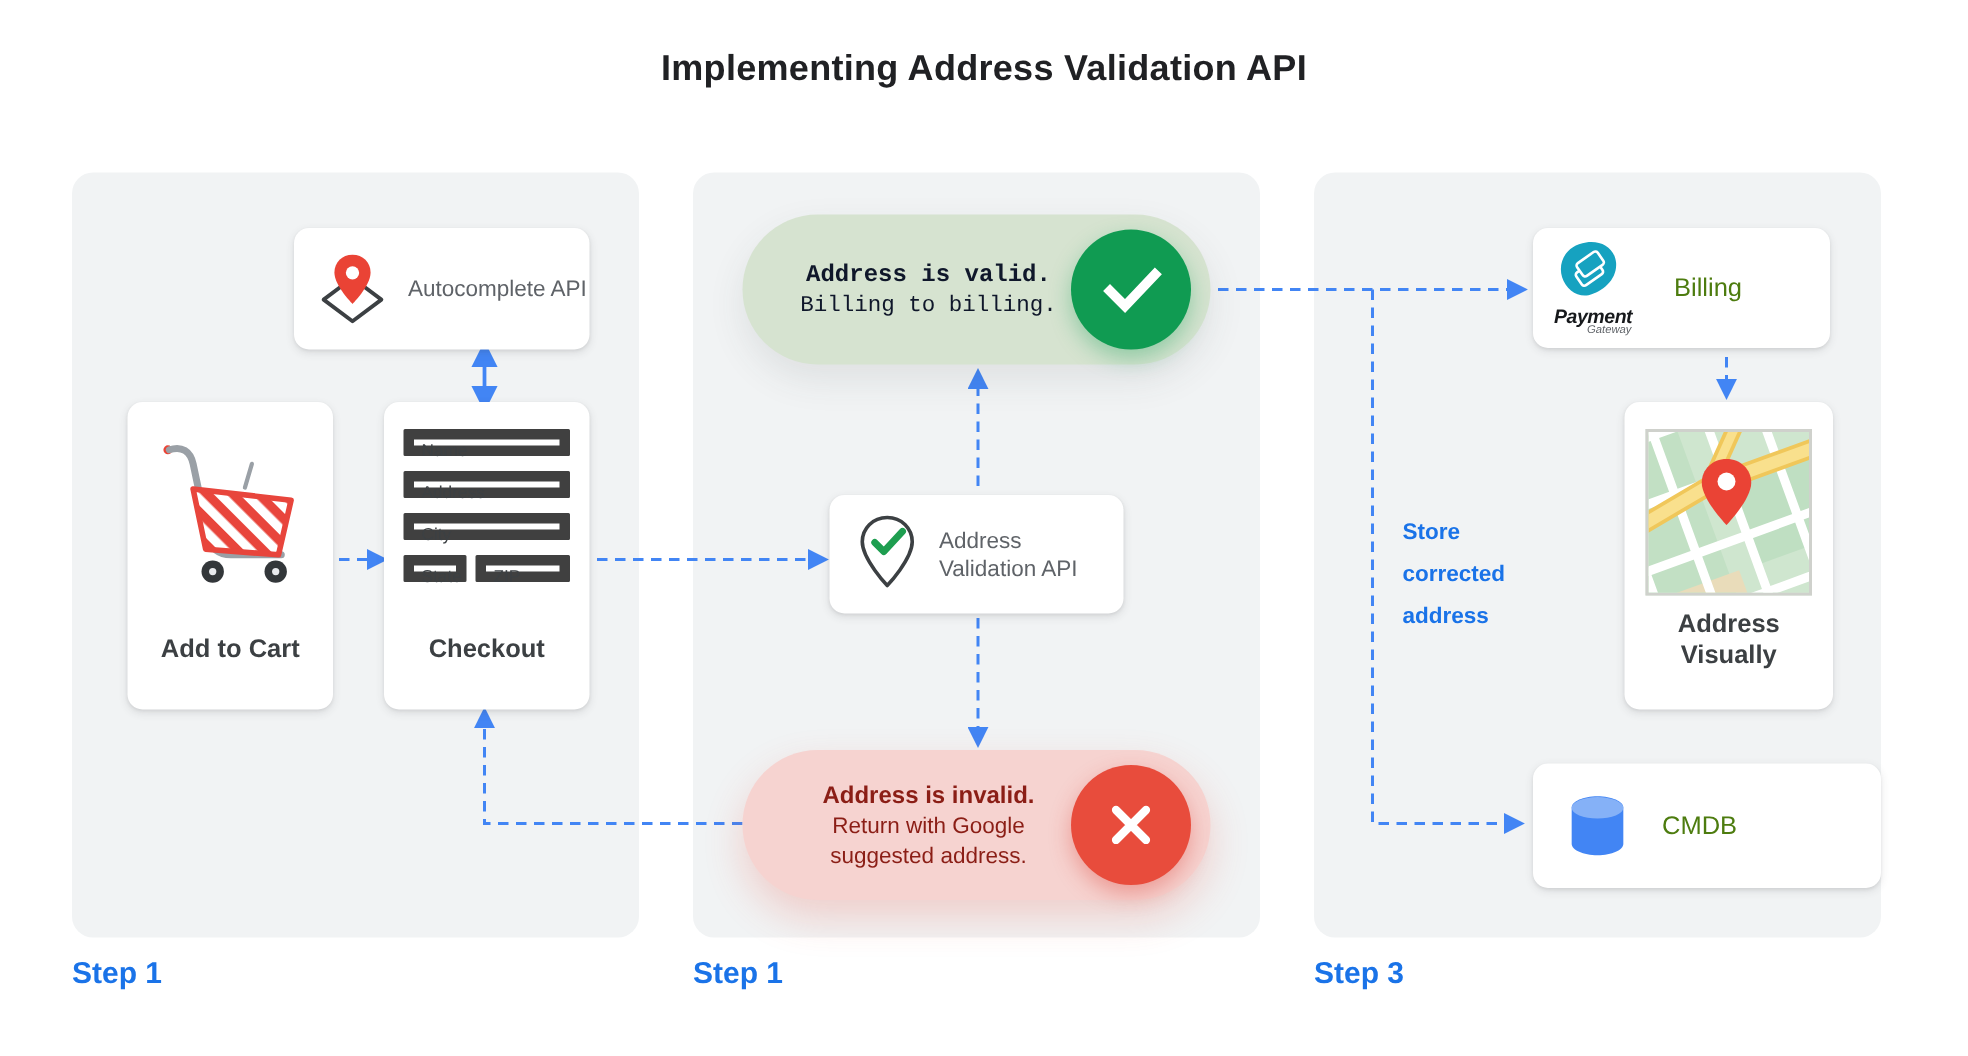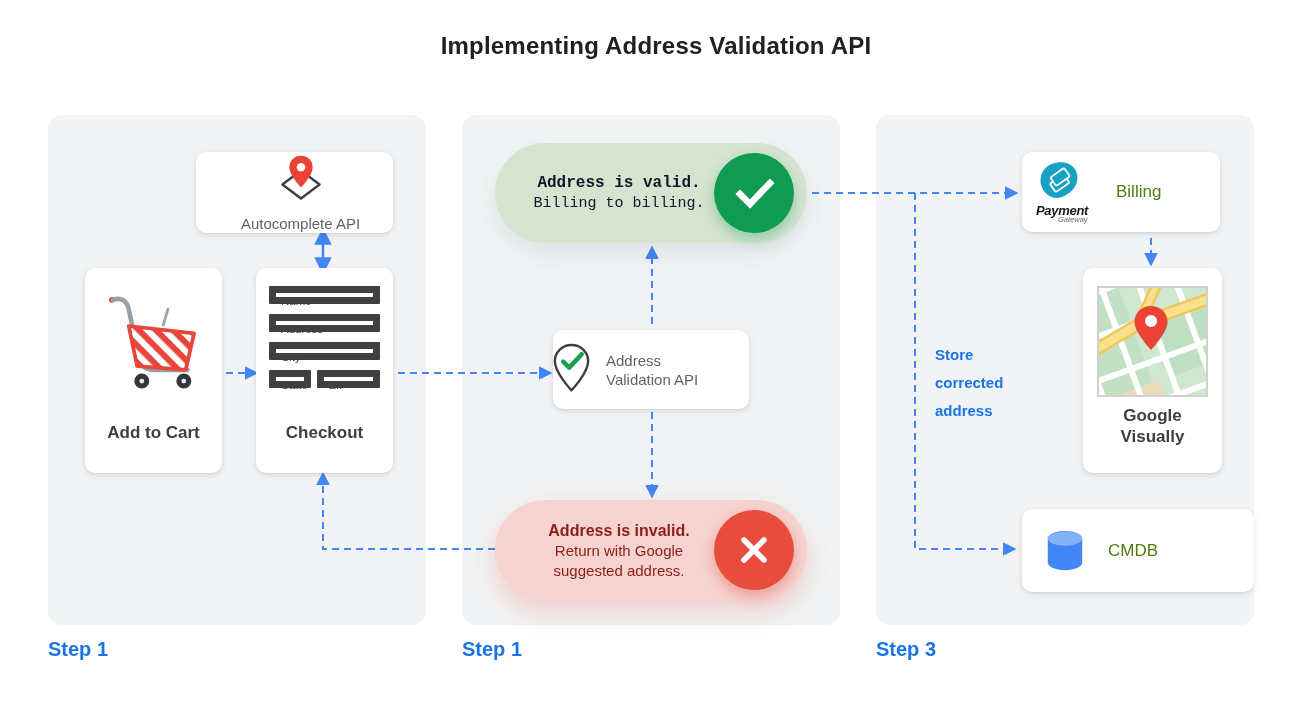--- a/index.html
+++ b/index.html
@@ -12,21 +12,21 @@
   .panel { position:absolute; top:115px; width:378px; height:510px; background:#f1f3f4; border-radius:14px; }
   #panel1 { left:48px; } #panel2 { left:462px; } #panel3 { left:876px; }
 
   .step-label { position:absolute; top:638px; font-size:20px; font-weight:700; color:#1a73e8; }
   #step1-label { left:48px; } #step2-label { left:462px; } #step3-label { left:876px; }
 
   .card { position:absolute; background:#ffffff; border-radius:10px;
           box-shadow:0 2px 6px rgba(60,64,67,.13), 0 1px 2px rgba(60,64,67,.08); }
 
   
-  #autocomplete-card { left:196px; top:152px; width:197px; height:81px; display:flex; align-items:center; padding-left:12px; gap:10px;flex-direction:column; }
+  #autocomplete-card { left:196px; top:152px; width:197px; height:81px; display:flex; align-items:center; padding-left:12px; gap:10px; }
   .api-label { font-size:15px; line-height:19px; color:#5f6368; }
   #cart-card { left:85px; top:268px; width:137px; height:205px; }
   #cart-card svg.cart { position:absolute; left:12px; top:16px; }
   .card-caption { position:absolute; left:0; bottom:30px; width:100%; text-align:center;
                   font-size:17px; font-weight:700; color:#3c4043; line-height:21px; }
   #checkout-card { left:256px; top:268px; width:137px; height:205px; }
   .fields { position:absolute; left:13px; top:18px; width:111px; }
   .field { height:18px; border:7px solid #404040; background:#fff; border-radius:1px;
            font-size:11.5px; color:#3c4043; line-height:16px; padding-left:5px; margin-bottom:10px; }
   .field-row { display:flex; gap:6px; }
@@ -38,21 +38,21 @@
   #invalid-pill { left:495px; top:500px; background:#f6d3d0; box-shadow:0 12px 26px rgba(232,76,60,.22); }
   .pill-text { position:absolute; left:34px; top:0; width:180px; height:100%;
                display:flex; flex-direction:column; justify-content:center; text-align:center; }
   #valid-pill .pill-text { color:#0f172a;font-family:Liberation Mono, monospace; } #invalid-pill .pill-text { color:#8b1e16; }
   .pill-title { font-size:16px; font-weight:700; line-height:21px; }
   .pill-sub { font-size:15px; line-height:20px; }
   .status-circle { position:absolute; right:13px; top:10px; width:80px; height:80px; border-radius:50%;
                    display:flex; align-items:center; justify-content:center; }
   #valid-circle { background:#109b52; box-shadow:0 6px 14px rgba(15,157,82,.35); }
   #invalid-circle { background:#e84c3c; box-shadow:0 6px 14px rgba(217,48,37,.35); }
-  #validation-card { left:553px; top:330px; width:196px; height:79px; display:flex; align-items:center; gap:16px; }
+  #validation-card { left:553px; top:330px; width:196px; height:79px; display:flex; align-items:center; padding-left:20px; gap:16px; }
 
   
   #billing-card { left:1022px; top:152px; width:198px; height:80px; display:flex; align-items:center; padding-left:14px; gap:16px; }
   .pg-logo { width:64px; text-align:left; }
   .pg-title { font-size:13px; font-weight:700; font-style:italic; color:#17191c; line-height:11px; letter-spacing:-.3px; }
   .pg-sub { font-size:7.5px; font-style:italic; color:#5f6368; line-height:8px; padding-left:22px; }
   .plain-label { font-size:17px; color:#4d7c0f; }
   #confirm-card { left:1083px; top:268px; width:139px; height:205px; }
   .map-frame { position:absolute; left:14px; top:18px; width:111px; height:111px;
                border:2px solid #cfd1cc; overflow:hidden; background:#d8e8d6; }
@@ -194,21 +194,21 @@
           <path d="M-45 -12 H153 M-45 30 H153 M-45 72 H153 M-45 112 H153" stroke="#ffffff" stroke-width="6" fill="none"></path>
         </g>
         <polyline points="-4,62 40,36 112,10" fill="none" stroke="#f0c75a" stroke-width="13"></polyline>
         <polyline points="-4,62 40,36 112,10" fill="none" stroke="#f9e08d" stroke-width="8"></polyline>
         <polyline points="40,36 58,-4" fill="none" stroke="#f0c75a" stroke-width="11"></polyline>
         <polyline points="40,36 58,-4" fill="none" stroke="#f9e08d" stroke-width="6"></polyline>
         <path d="M52 18 c-9.5 0 -16.5 7 -16.5 15.8 C35.5 45 52 62 52 62 s16.5 -17 16.5 -28.2 C68.5 25 61.5 18 52 18 z" fill="#ea4335"></path>
         <circle cx="52" cy="33" r="6" fill="#ffffff"></circle>
       </svg>
     </div>
-    <div class="card-caption" style="bottom:26px; padding:0 18px;">Google Visually</div>
+    <div class="card-caption" style="bottom:26px; padding:0 18px;">Address Visually</div>
   </div>
 
   <div class="card" id="cmdb-card">
     <svg viewBox="0 0 48 46" width="46" height="44">
       <path d="M6 10 C6 5.6 14 2 24 2 C34 2 42 5.6 42 10 V35 C42 39.4 34 43 24 43 C14 43 6 39.4 6 35 Z" fill="#4285f4"></path>
       <ellipse cx="24" cy="10" rx="18" ry="7.5" fill="#85b1f7"></ellipse>
     </svg>
     <div class="plain-label">CMDB</div>
   </div>
 

